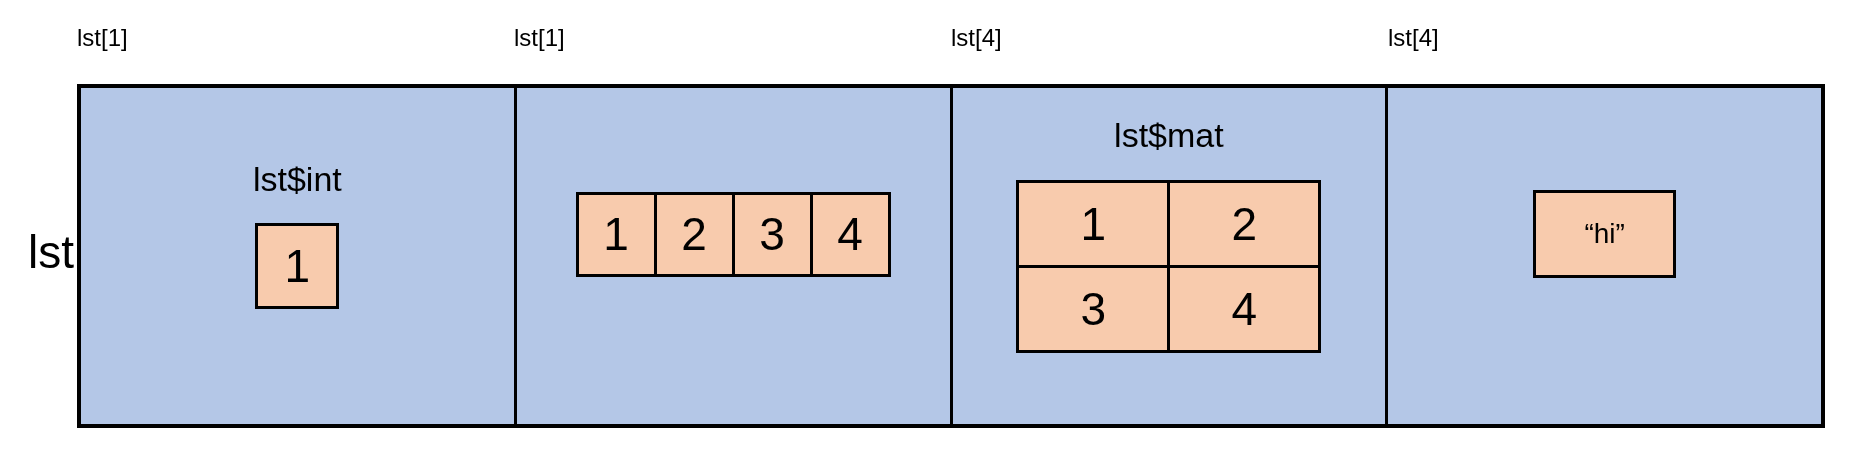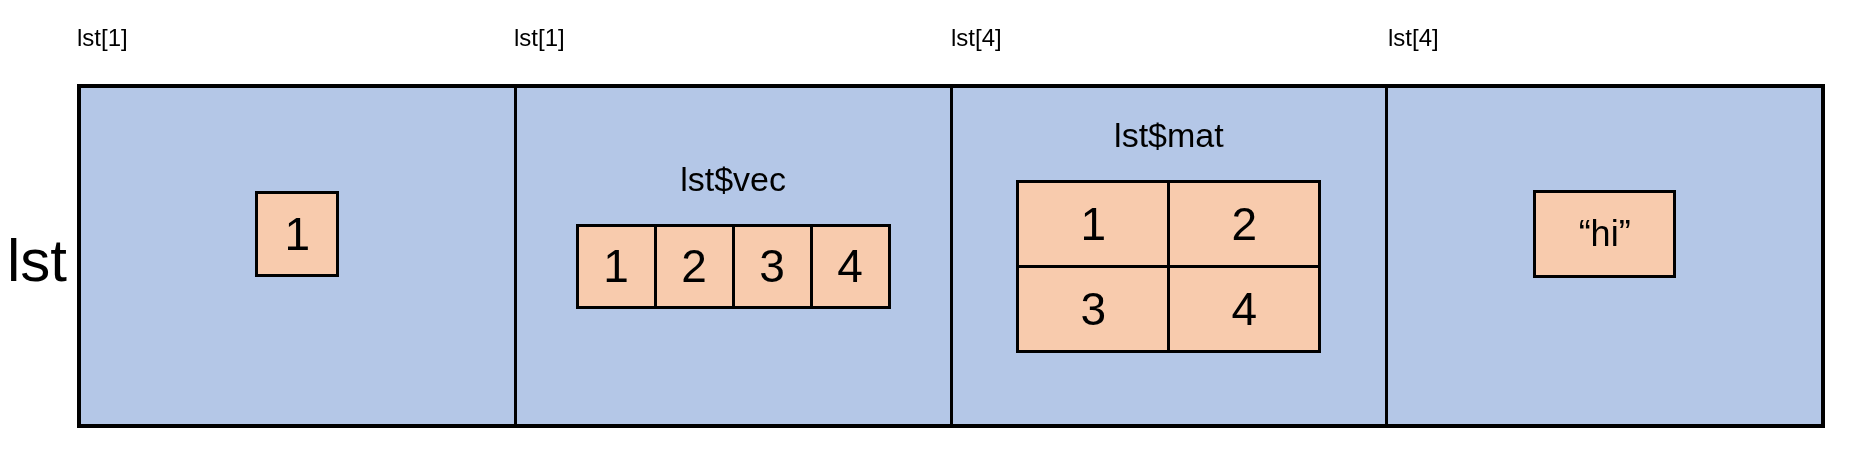--- a/index.html
+++ b/index.html
@@ -27,22 +27,22 @@
     font-size: 24px;
     line-height: 1.2;
   }
 
   
   .list-label {
     position: absolute;
     left: 0;
     top: 226px;
     width: 74px;
-    text-align: center;
-    font-size: 60px;
+    text-align: right;
+    font-size: 46px;
     line-height: 1.15;
   }
 
   
   .outer-box {
     position: absolute;
     left: 77px;
     top: 84px;
     width: 1748px;
     height: 344px;
@@ -84,44 +84,44 @@
   .vec-row   { display: flex; }
   .vec-cell  { width: 81px;  height: 85px; }
   .vec-cell + .vec-cell { margin-left: -3px; }
 
   .mat-grid  { display: flex; flex-direction: column; }
   .mat-row   { display: flex; }
   .mat-row + .mat-row { margin-top: -3px; }
   .mat-cell  { width: 154px; height: 88px; }
   .mat-cell + .mat-cell { margin-left: -3px; }
 
-  .char-cell { width: 143px; height: 88px; font-size: 36px; }
+  .char-cell { width: 143px; height: 88px; font-size: 28px; }
 </style>
 </head>
 <body>
 
 <div class="canvas">
 
   <div class="top-labels">
     <div class="top-label">lst[1]</div>
     <div class="top-label">lst[1]</div>
     <div class="top-label">lst[4]</div>
     <div class="top-label">lst[4]</div>
   </div>
 
   <div class="list-label">lst</div>
 
   <div class="outer-box">
 
     <div class="section">
+      <div class="element-label">lst$int</div>
       <div class="cell int-cell">1</div>
     </div>
 
     <div class="section">
-      <div class="element-label">lst$vec</div>
       <div class="vec-row">
         <div class="cell vec-cell">1</div>
         <div class="cell vec-cell">2</div>
         <div class="cell vec-cell">3</div>
         <div class="cell vec-cell">4</div>
       </div>
     </div>
 
     <div class="section">
       <div class="element-label">lst$mat</div>

